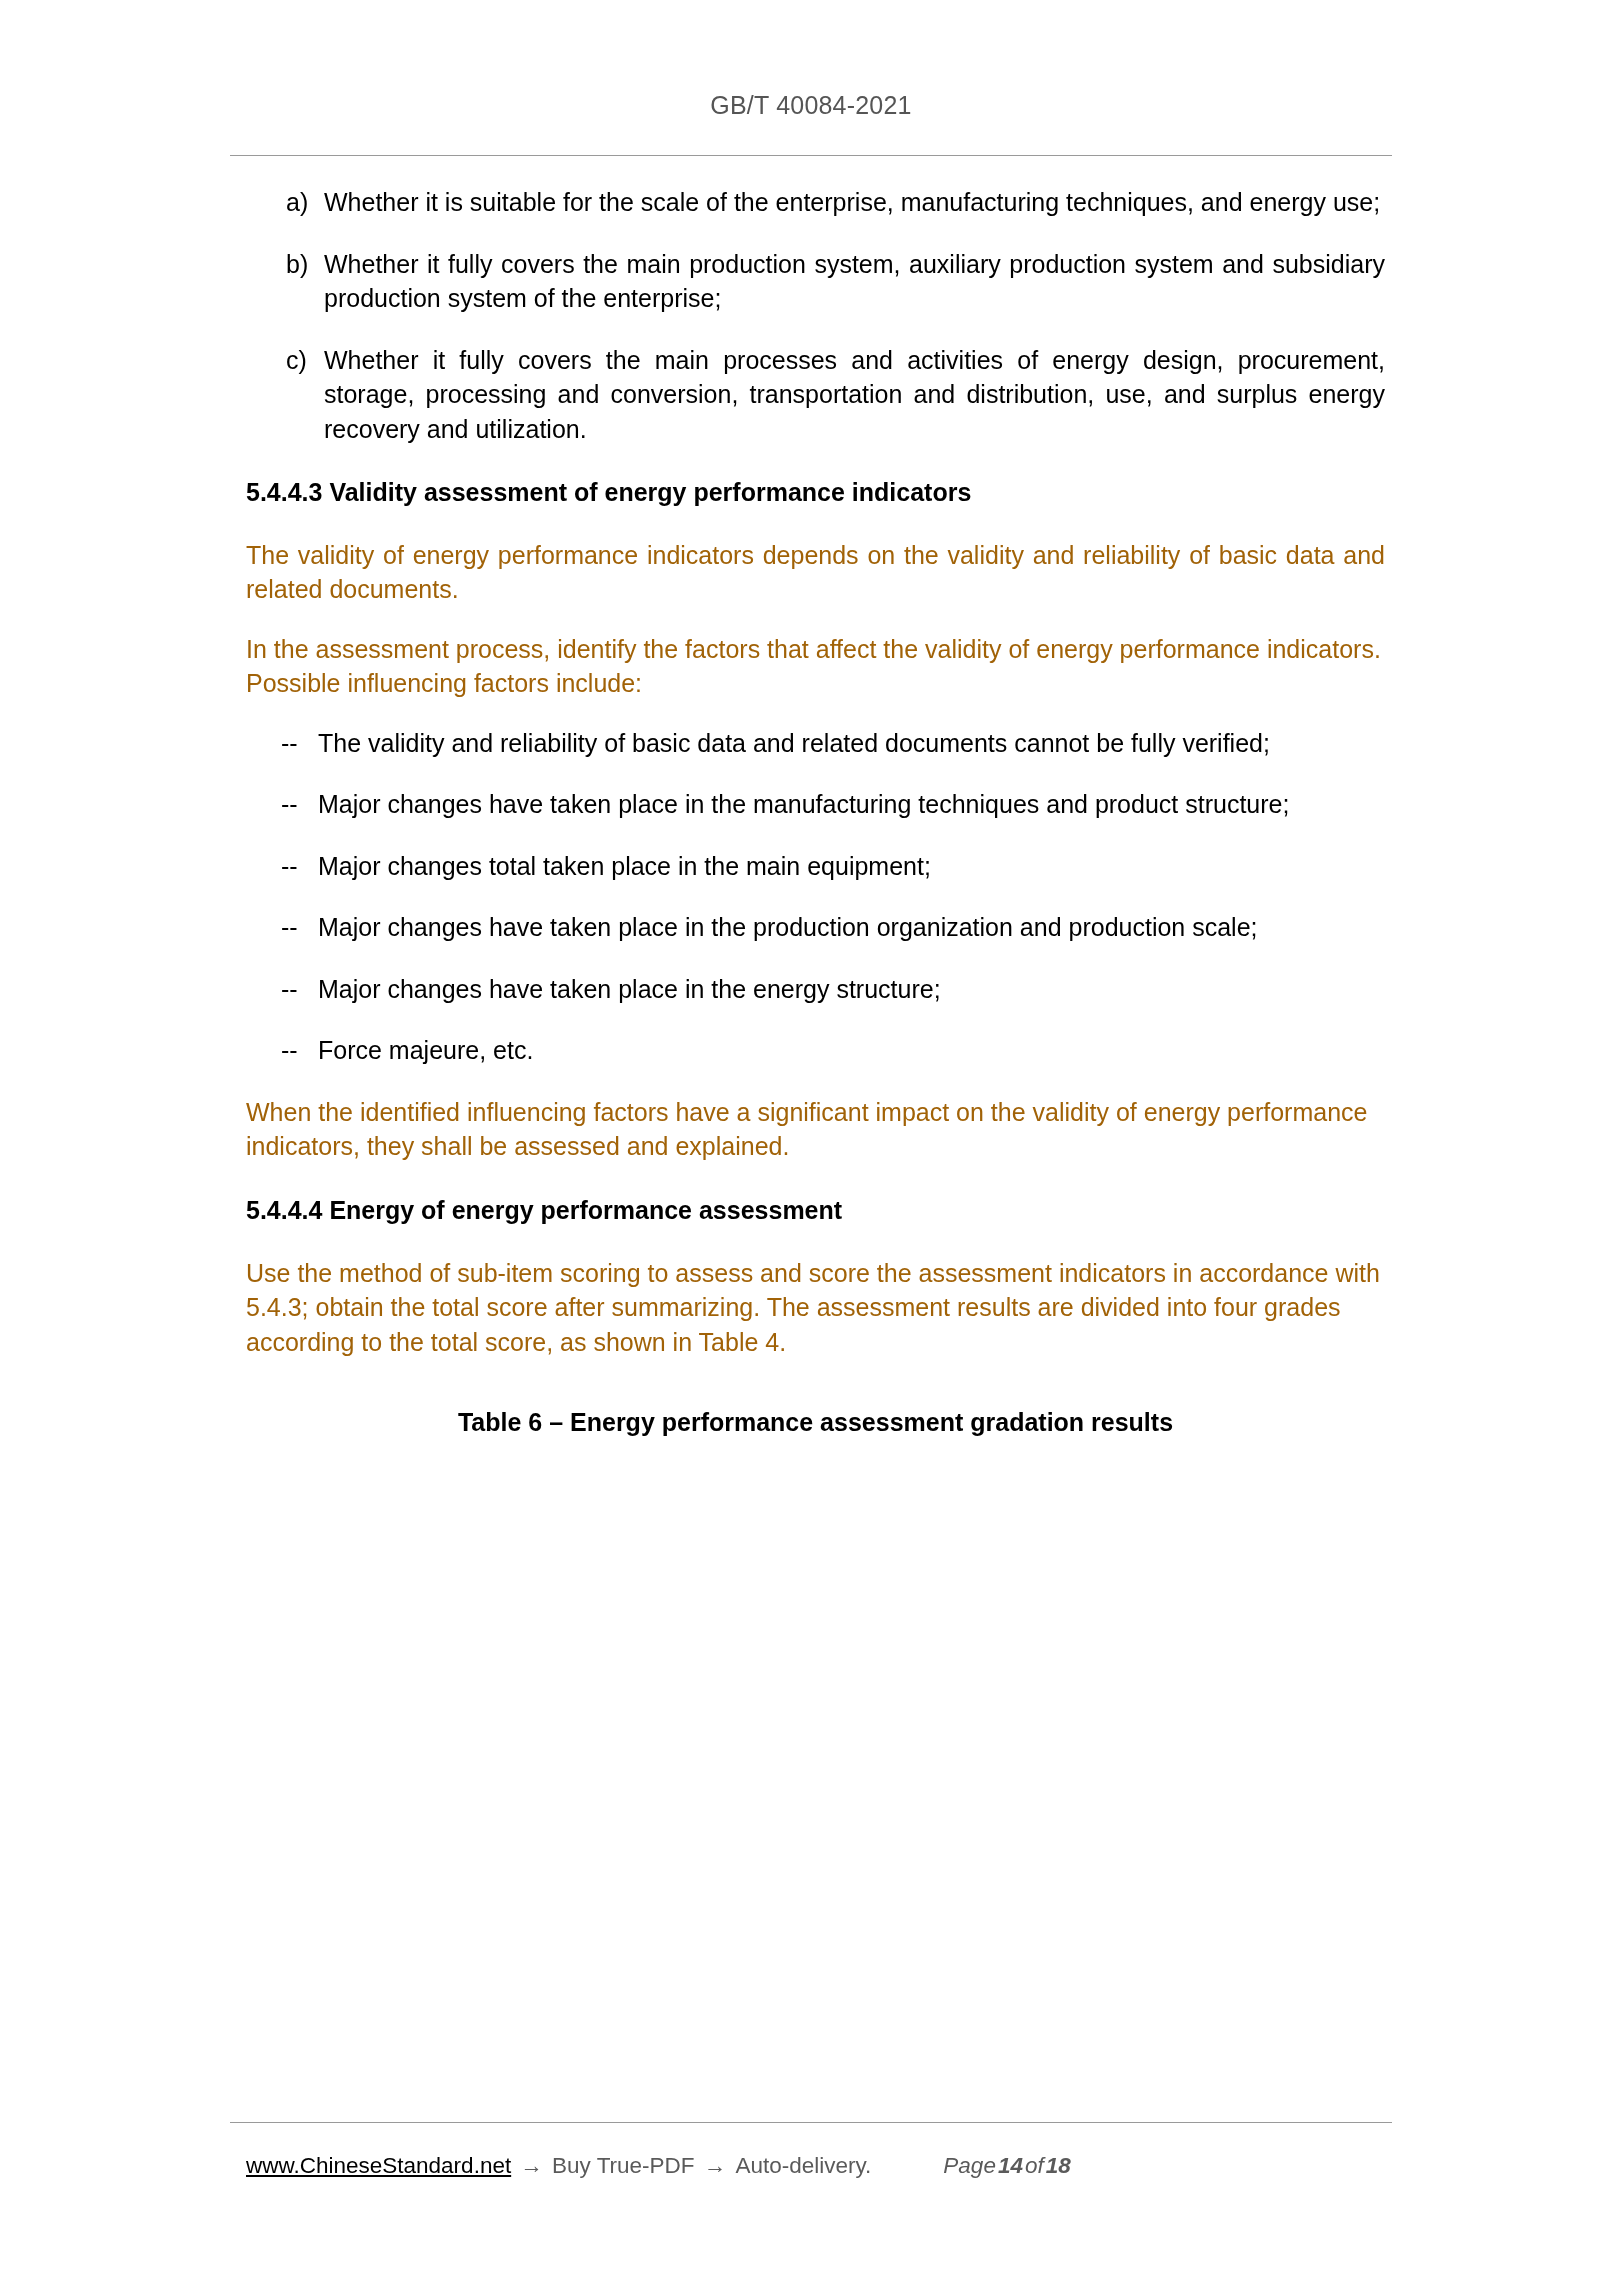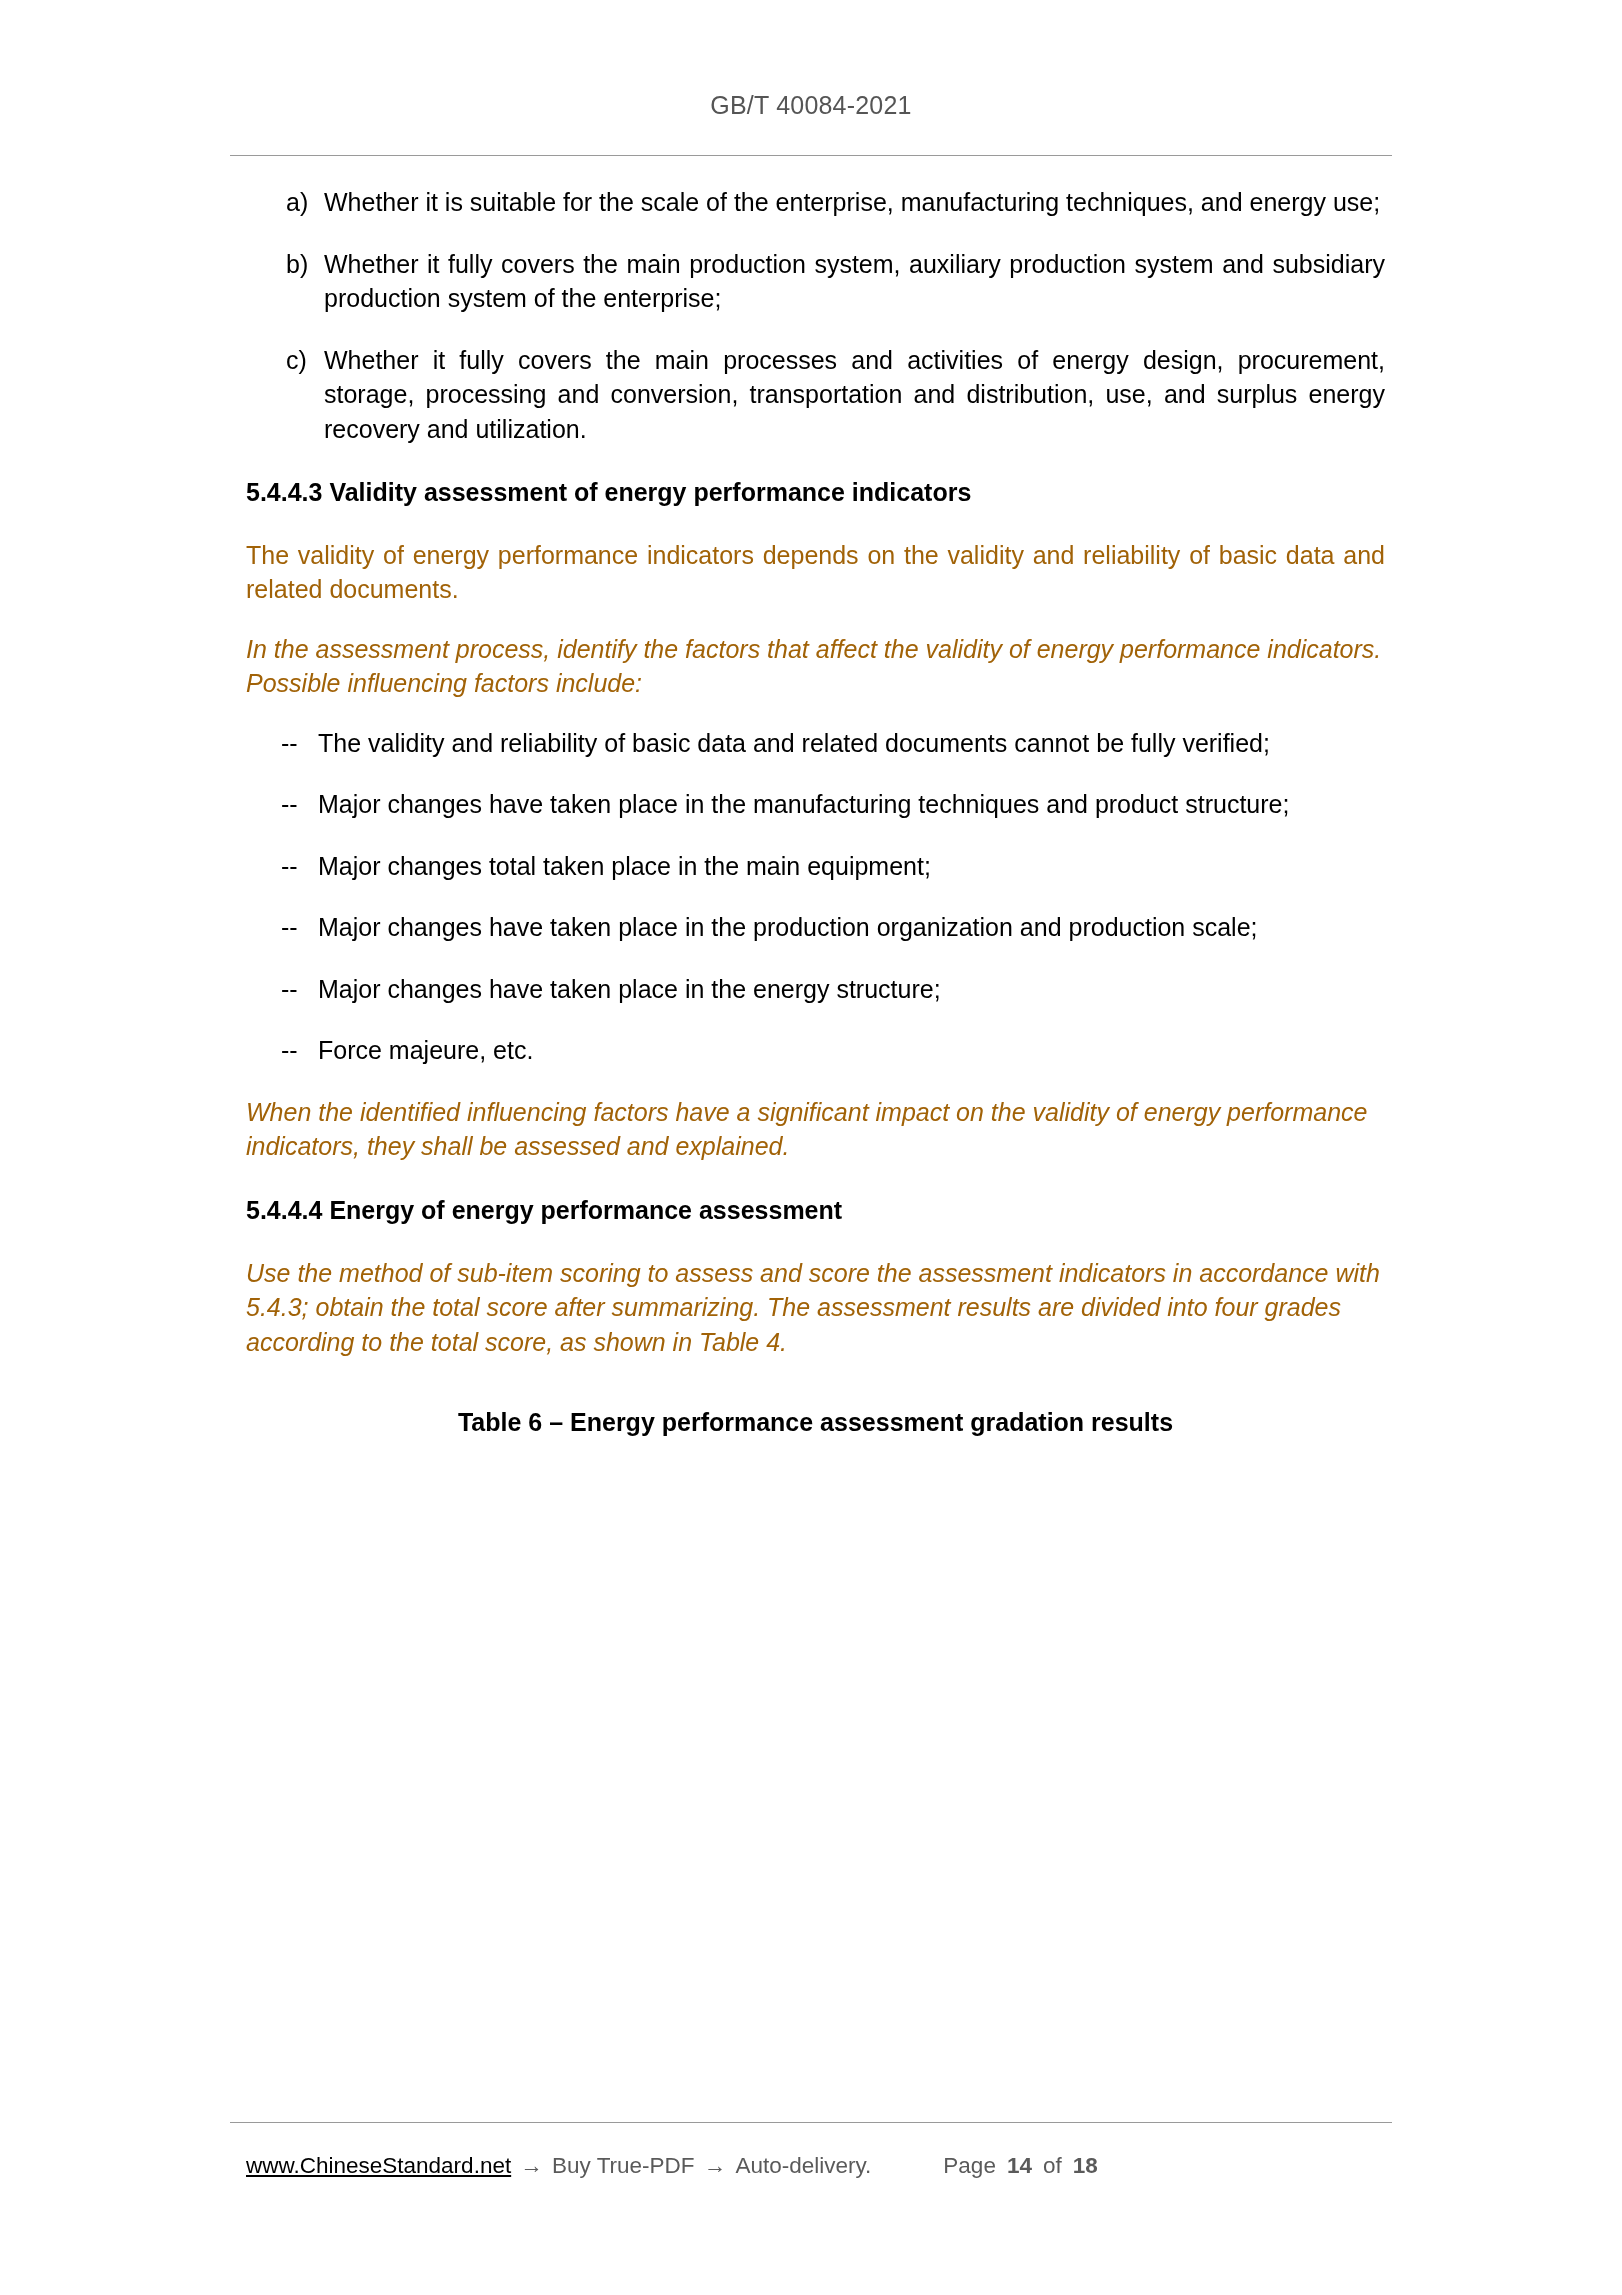--- a/index.html
+++ b/index.html
@@ -58,21 +58,21 @@
   }
 
   p.body-text {
     margin: 0 0 25px 0;
     font-size: 25px;
     line-height: 1.38;
     text-align: justify;
     text-justify: inter-word;
     color: #a16207;
   }
-  p.body-text.last-para { text-align: left; font-style: italic; }
+  p.body-text.last-para { text-align: left; }
 
   h3.section-heading {
     margin: 30px 0 28px 0;
     font-size: 25px;
     font-weight: bold;
     line-height: 1.35;
     color: #000000;
   }
 
   
@@ -152,22 +152,23 @@
     color: #000000;
   }
   .footer-arrow {
     font-size: 22.5px;
     color: #5a5a5a;
   }
   .footer-right {
     margin-left: 72px;
     display: flex;
     align-items: flex-end;
-    gap: 11px;
+    gap: 2px;
     white-space: nowrap;
+    font-style: italic;
   }
   .footer-right .num { font-weight: bold; }
 </style>
 </head>
 <body>
 
 <div class="page">
 
   <div class="header">
     <div class="header-title">GB/T 40084-2021</div>

